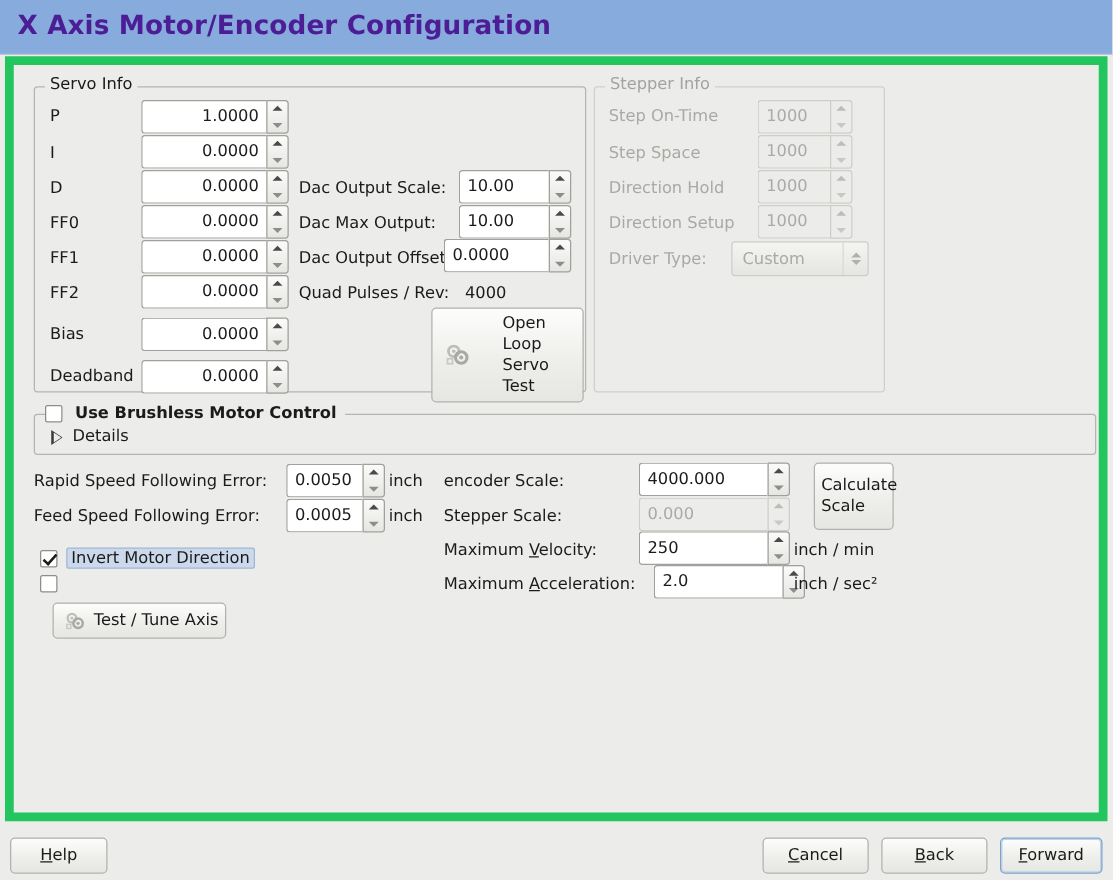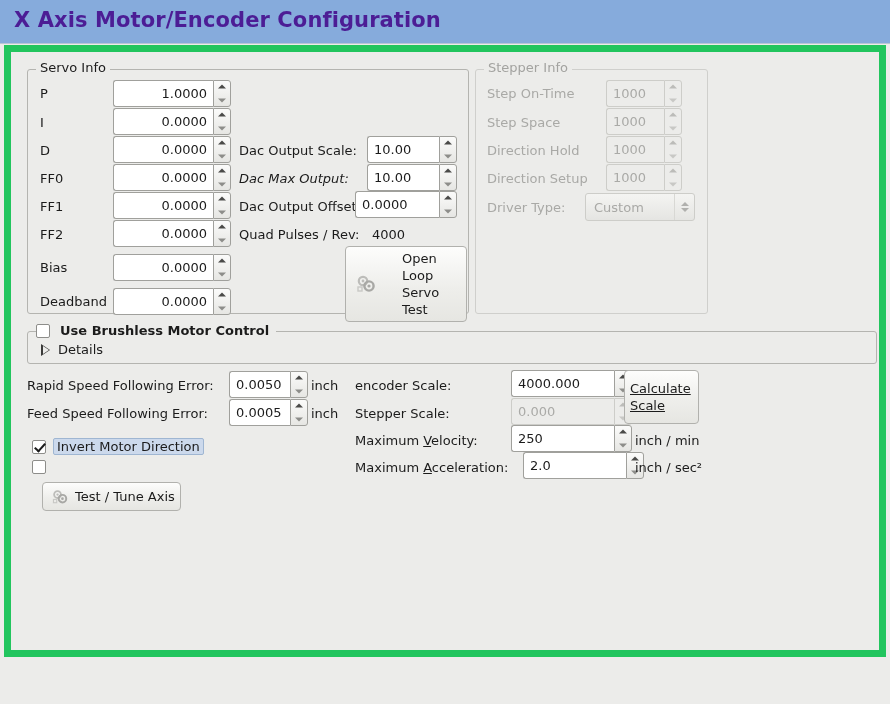--- a/index.html
+++ b/index.html
@@ -256,21 +256,21 @@
       </div>
       <div class="spin" style="left:86px; top:228px; width:118px;">
         <div class="entry right">0.0000</div>
         <div class="btns">
             <div class="up"></div>
             <div class="dn"></div>
           </div>
       </div>
 
       <div class="lbl" style="left:212px; top:83px;">Dac Output Scale:</div>
-      <div class="lbl" style="left:212px; top:111px;font-style:italic;">Dac Max Output:</div>
+      <div class="lbl" style="left:212px; top:111px;">Dac Max Output:</div>
       <div class="lbl" style="left:212px; top:139px;">Dac Output Offset:</div>
       <div class="lbl" style="left:212px; top:167px;">Quad Pulses / Rev:</div>
       <div class="lbl" style="left:345px; top:167px;">4000</div>
 
       <div class="spin" style="left:340px; top:76px; width:90px;">
         <div class="entry">10.00</div>
         <div class="btns">
             <div class="up"></div>
             <div class="dn"></div>
           </div>
@@ -420,21 +420,21 @@
 
     <div class="lbl" style="left:344px; top:354px;">Stepper Scale:</div>
     <div class="spin disabled" style="left:500px; top:346px; width:121px;">
       <div class="entry">0.000</div>
       <div class="btns">
           <div class="up"></div>
           <div class="dn"></div>
         </div>
     </div>
 
-    <div class="btn" style="left:613px; top:318px; width:75px; height:54px;text-decoration:underline;">
+    <div class="btn" style="left:640px; top:318px; width:64px; height:54px;">
       <span class="btxt" style="text-align:left; width:100%; padding-left:5px;">
         <span>Calculate</span><br>
         <span>Scale</span>
       </span>
     </div>
 
     <div class="lbl" style="left:344px; top:381px;">
       <span>Maximum <u>V</u>elocity:</span>
     </div>
     <div class="spin" style="left:500px; top:373px; width:121px;">
@@ -453,14 +453,28 @@
       <div class="entry">2.0</div>
       <div class="btns">
           <div class="up"></div>
           <div class="dn"></div>
         </div>
     </div>
     <div class="lbl" style="left:624px; top:408px;">inch / sec²</div>
 
   </div>
 
+  <div class="bottombar">
+    <div class="btn" style="left:8px; top:12px; width:78px; height:29px;">
+      <span class="btxt"><span><u>H</u>elp</span></span>
+    </div>
+    <div class="btn" style="left:610px; top:12px; width:85px; height:29px;">
+      <span class="btxt"><span><u>C</u>ancel</span></span>
+    </div>
+    <div class="btn" style="left:705px; top:12px; width:85px; height:29px;">
+      <span class="btxt"><span><u>B</u>ack</span></span>
+    </div>
+    <div class="btn focus" style="left:800px; top:12px; width:82px; height:29px;">
+      <span class="btxt"><span><u>F</u>orward</span></span>
+    </div>
+  </div>
 
 </div>
 
 </body></html>

